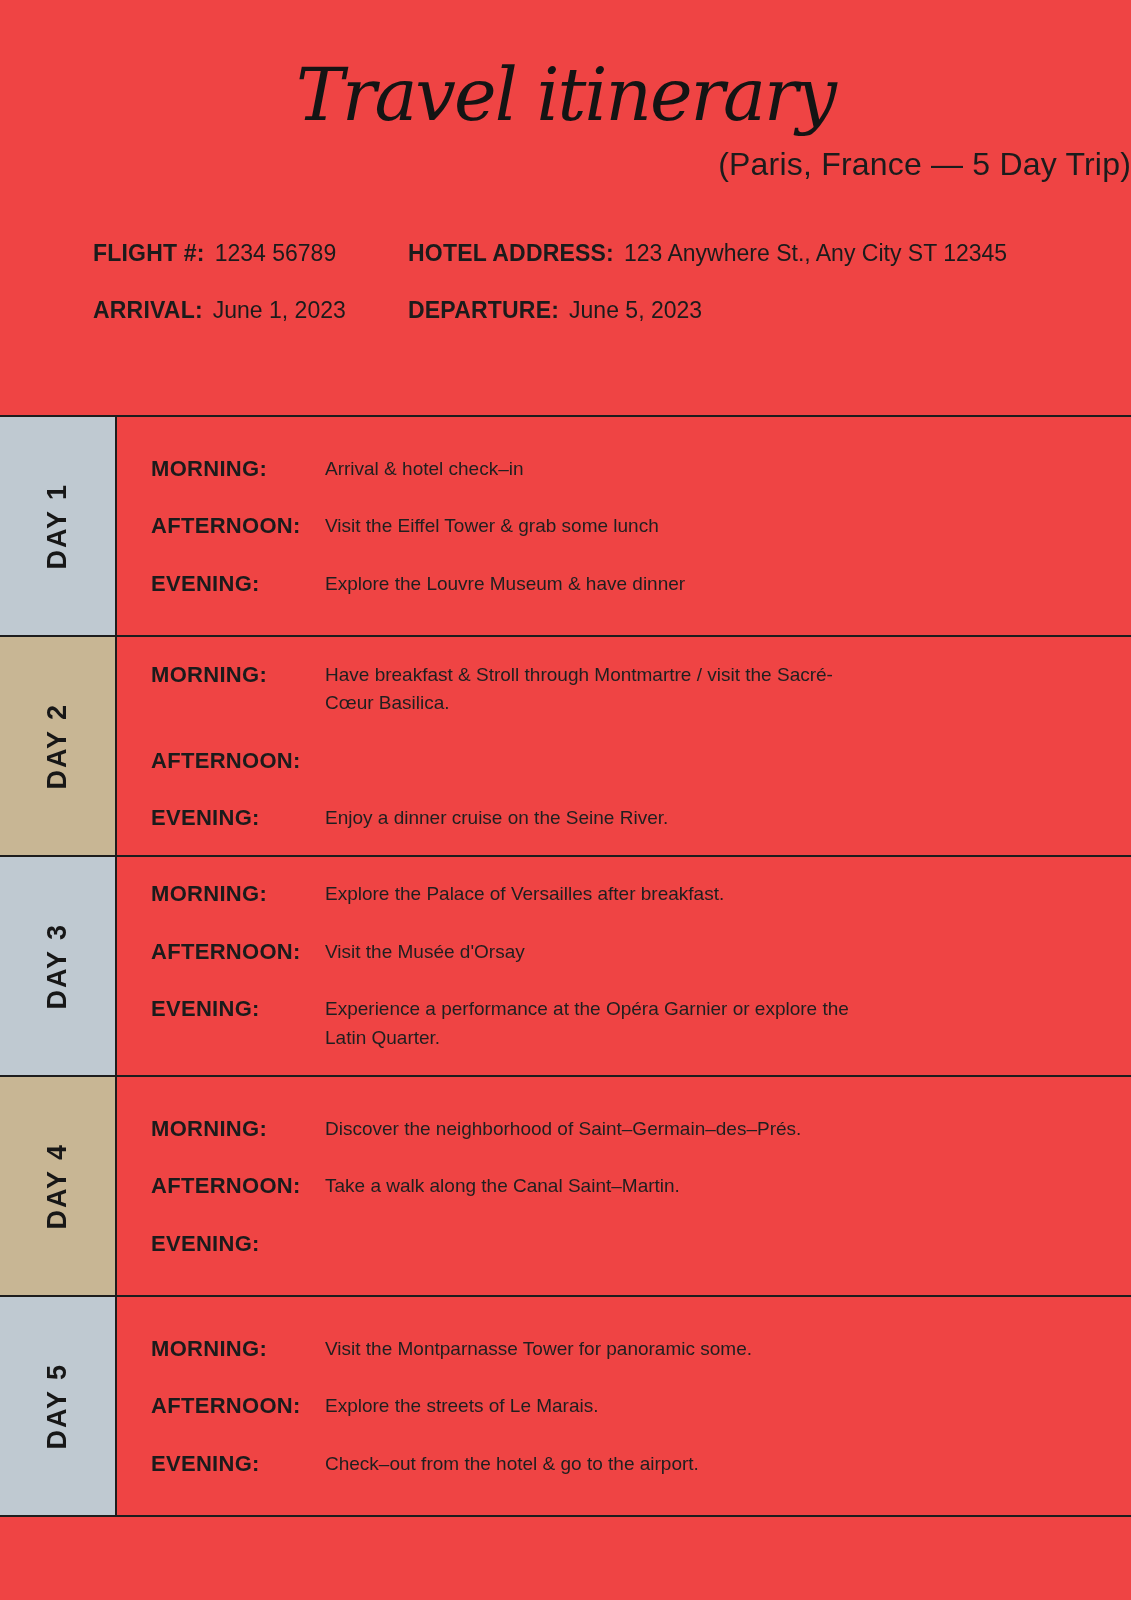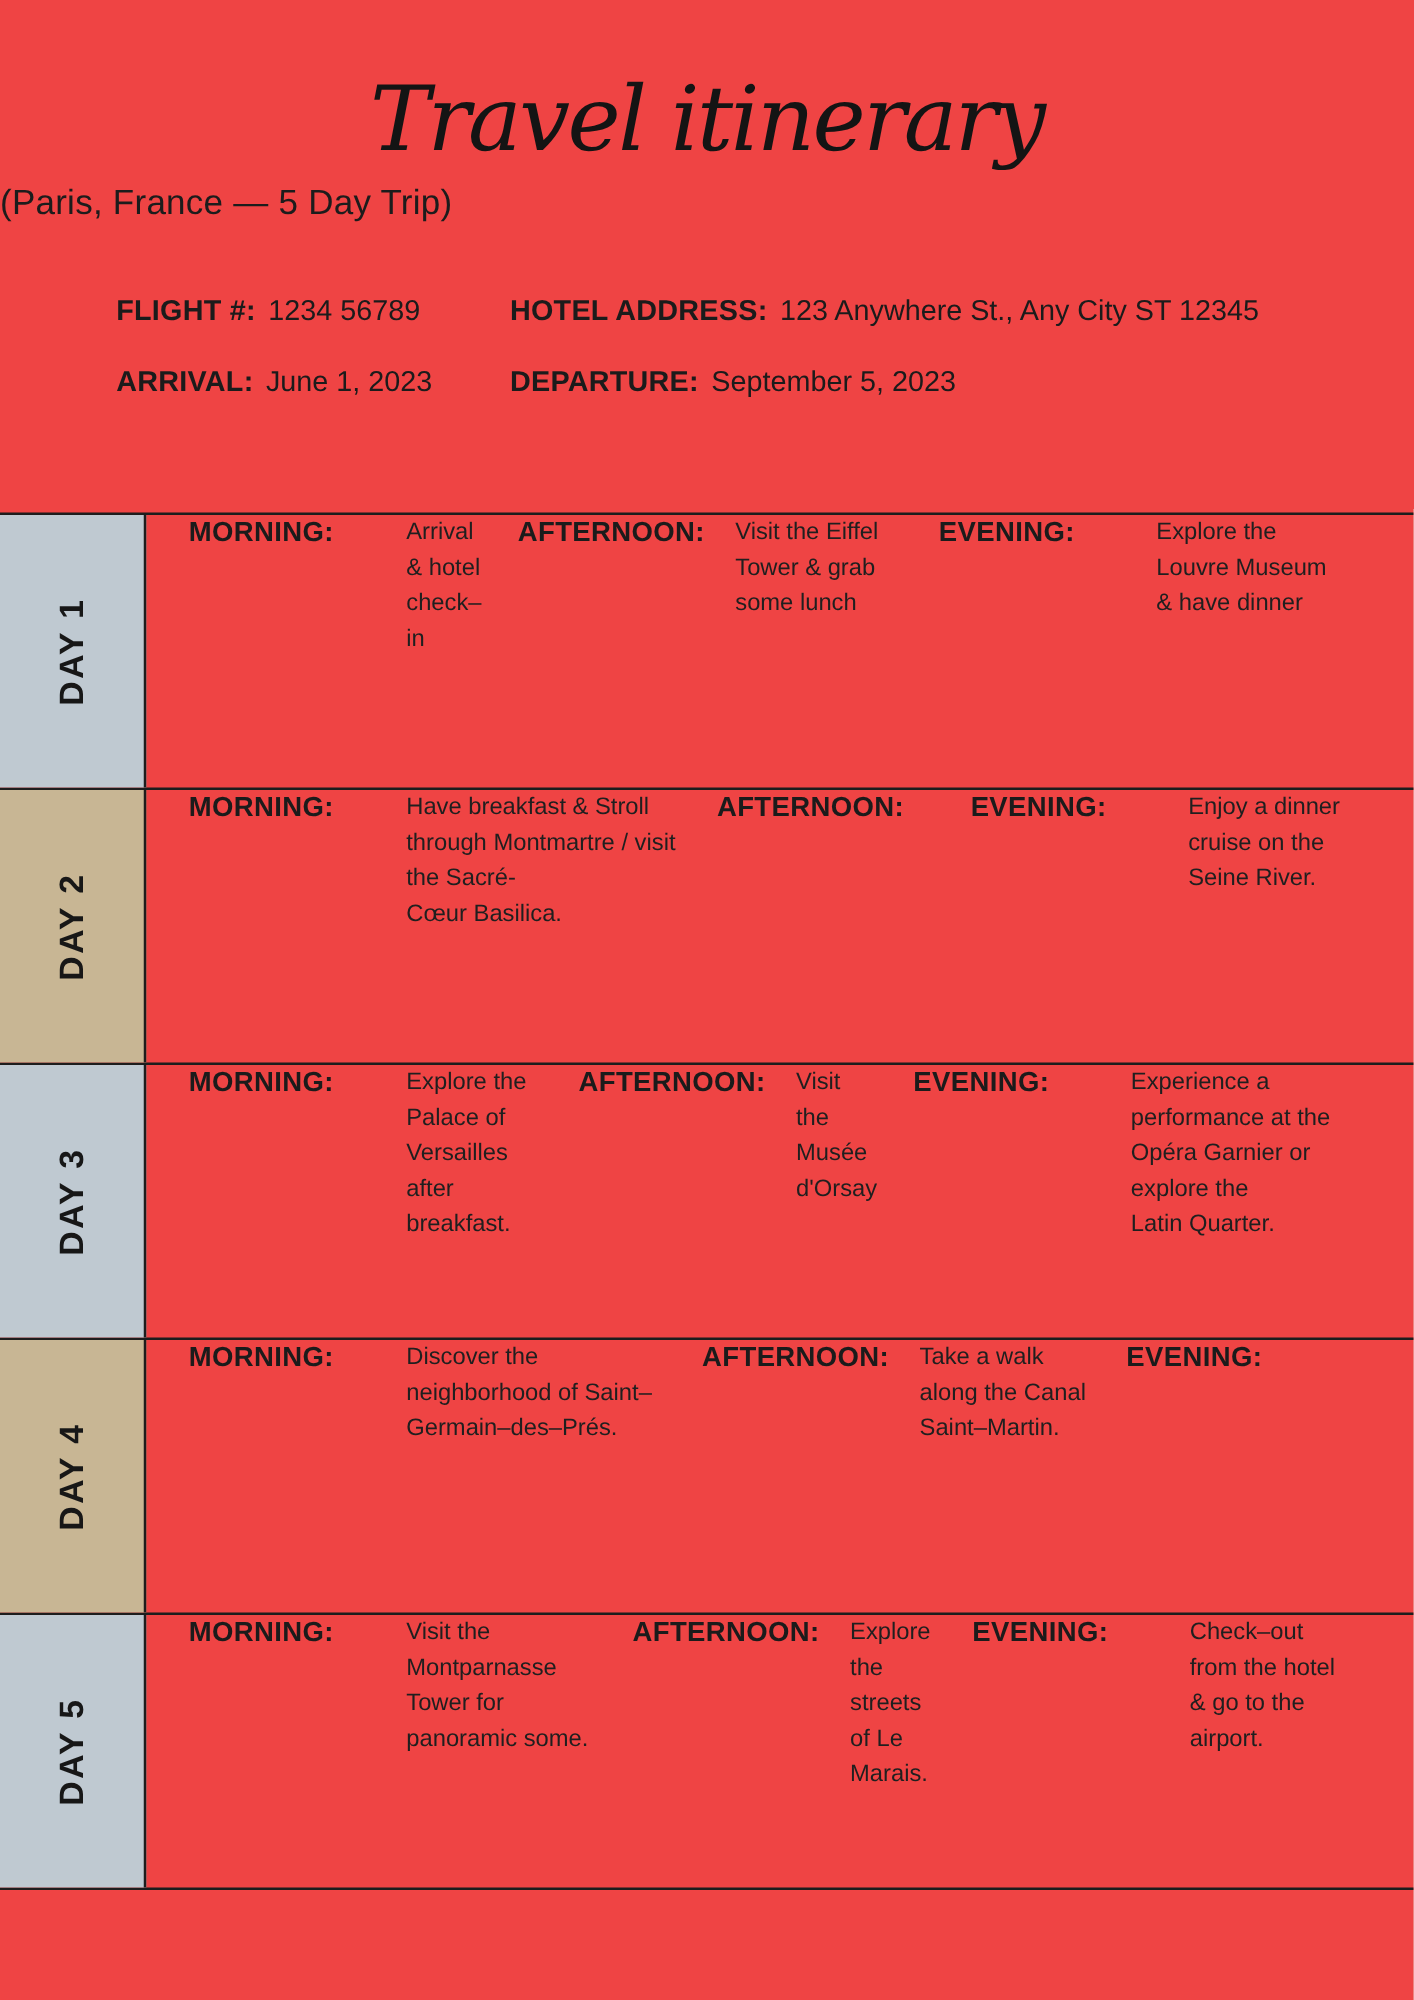--- a/index.html
+++ b/index.html
@@ -19,23 +19,23 @@
     text-align:center;
     font-family:"DejaVu Serif", serif;
     font-style:italic;
     font-weight:500;
     font-size:72px;
     line-height:1.2;
     letter-spacing:-2px;
     color:#141414;
   }
   .subtitle {
-    text-align:left;
+    text-align:right;
     margin-top:8px;
-    font-size:28px;
+    font-size:32px;
     letter-spacing:0.2px;
     color:#1c1c1c;
   }
   
   .info {
     margin:57px 0 0 93px;
     font-size:23px;
   }
   .info-row { display:flex; margin-bottom:30px; align-items:baseline; }
   .info-pair { display:flex; gap:10px; align-items:baseline; }
@@ -59,21 +59,21 @@
     writing-mode:vertical-rl;
     transform:rotate(180deg);
     font-weight:700;
     font-size:27px;
     letter-spacing:2px;
     color:#171717;
     white-space:nowrap;
   }
   .content-cell {
     flex:1;
-    display:flex; flex-direction:row; justify-content:center;
+    display:flex; flex-direction:column; justify-content:center;
     gap:29px;
     padding:0 56px 0 34px;
   }
   .sched-row { display:flex; align-items:flex-start; }
   .sched-label {
     width:174px; flex:none;
     font-weight:700;
     font-size:22px; line-height:28px;
     letter-spacing:0.3px;
   }
@@ -102,21 +102,21 @@
         <span class="info-value">123 Anywhere St., Any City ST 12345</span>
       </div>
     </div>
     <div class="info-row">
       <div class="info-pair first">
         <span class="info-label">ARRIVAL:</span>
         <span class="info-value">June 1, 2023</span>
       </div>
       <div class="info-pair">
         <span class="info-label">DEPARTURE:</span>
-        <span class="info-value">September 5, 2023</span>
+        <span class="info-value">June 5, 2023</span>
       </div>
     </div>
   </div>
 
   <div class="table">
 
     <div class="day-section">
       <div class="day-cell" style="background: rgb(191, 201, 209);">
         <span class="day-label">DAY 1</span>
       </div>

